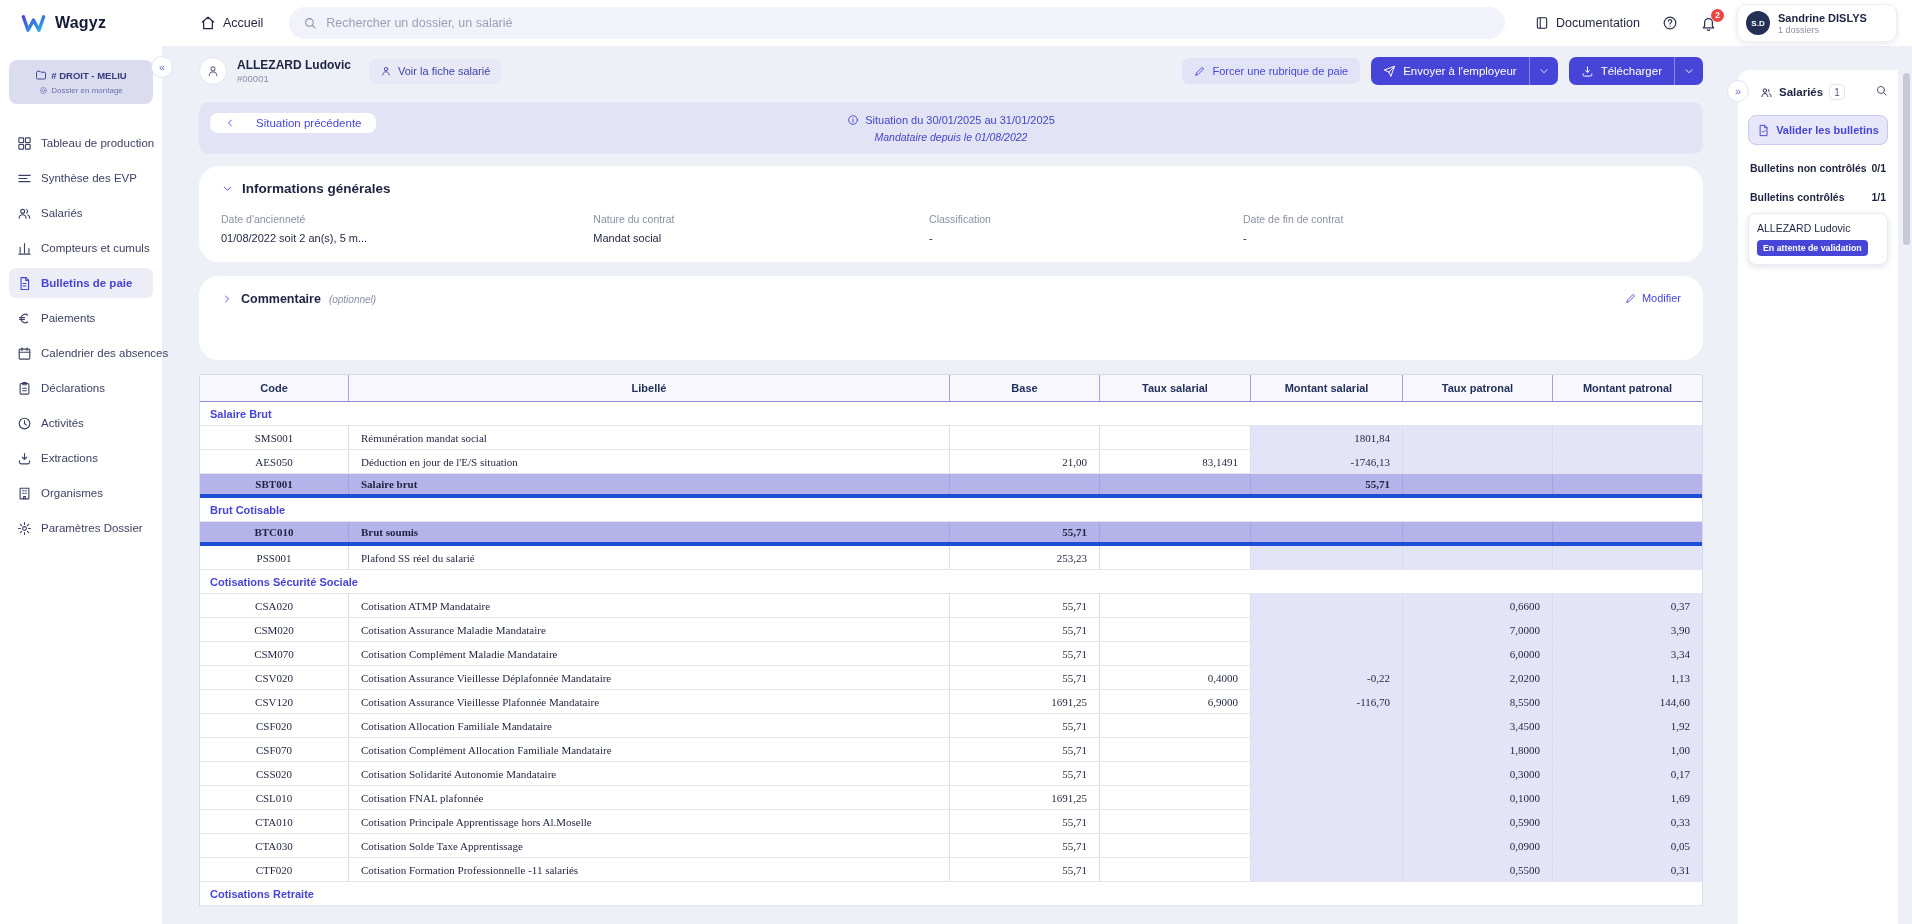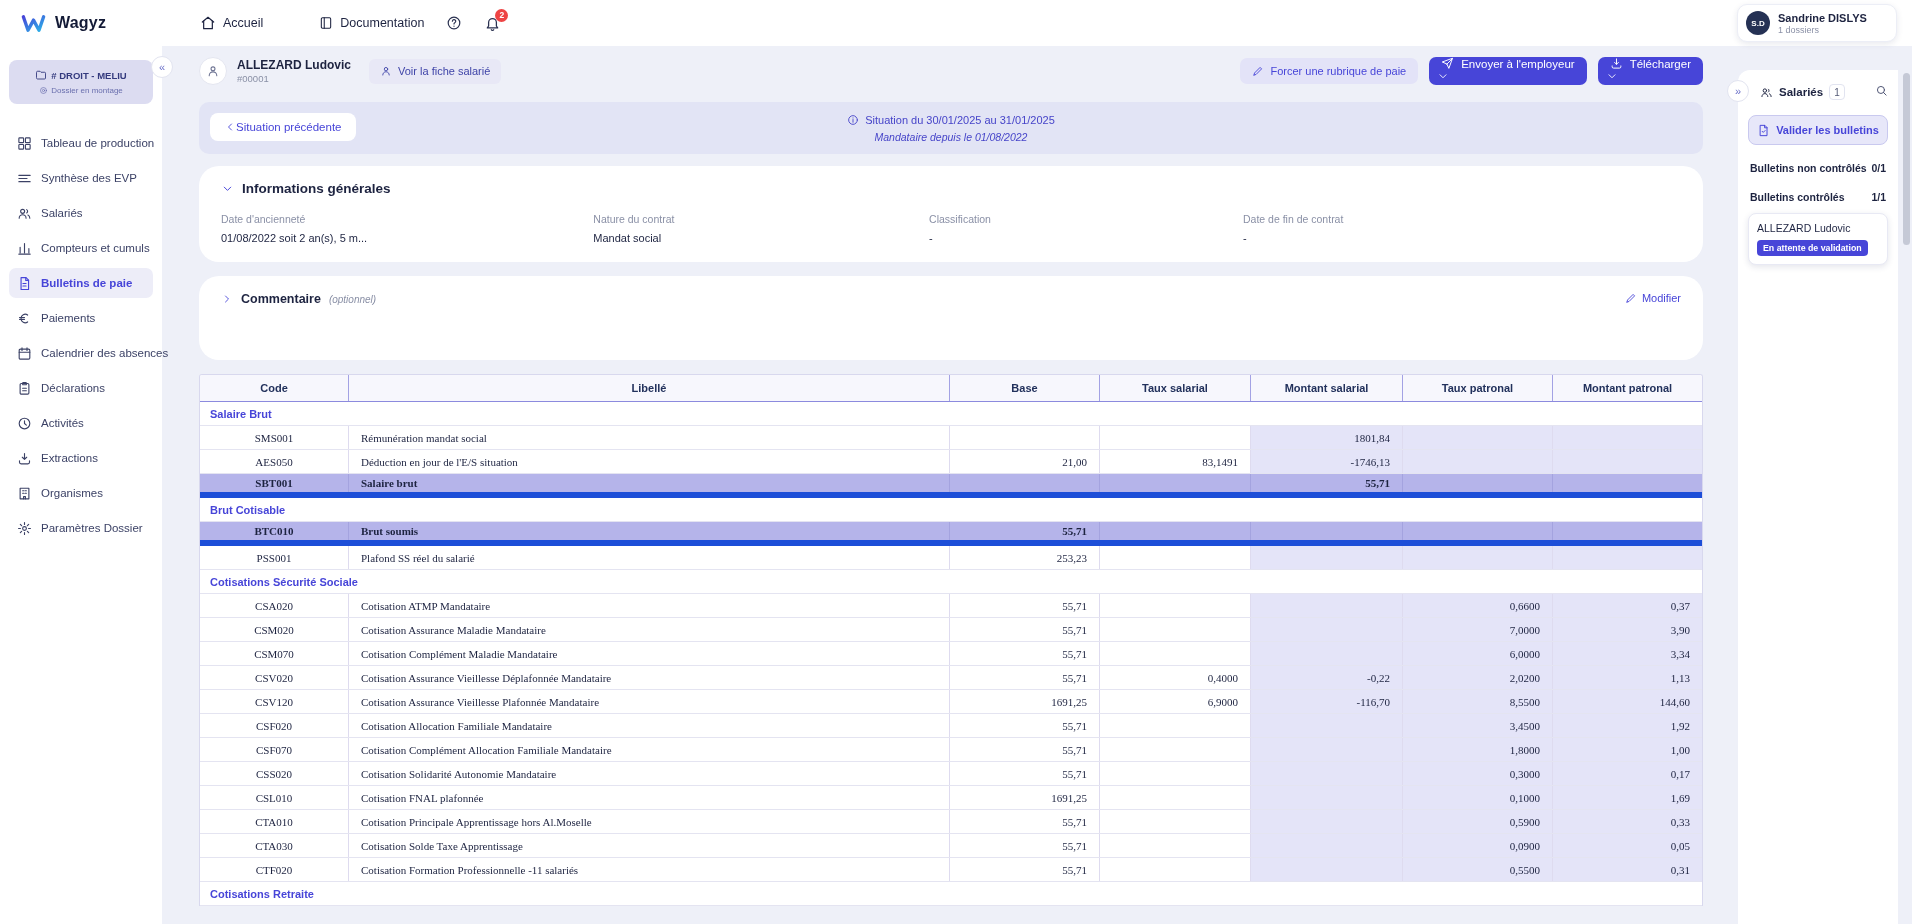--- a/index.html
+++ b/index.html
@@ -44,27 +44,27 @@
 
   
   .main { flex:1; min-width:0; padding:6px 35px 0 37px; }
   .emp-header { display:flex; align-items:center; gap:10px; height:38px; }
   .emp-avatar { width:28px; height:28px; border-radius:50%; background:#fff; border:1px solid #e4e6f0; display:flex; align-items:center; justify-content:center; color:#6a7090; flex:none; }
   .emp-name { font-size:12px; font-weight:bold; color:#1d2340; line-height:1.3; }
   .emp-id { font-size:9.5px; color:#8a90a6; }
   .view-profile-btn { margin-left:8px; display:flex; align-items:center; gap:6px; background:#e8e8f6; color:#3f44a8; font-size:11px; height:25px; padding:0 11px; border-radius:6px; cursor:pointer; white-space:nowrap; }
   .emp-actions { margin-left:auto; display:flex; gap:11px; align-items:center; }
   .btn-light { display:flex; align-items:center; gap:6px; background:#e3e3f8; color:#4745d8; font-size:11px; height:26px; padding:0 12px; border-radius:7px; cursor:pointer; white-space:nowrap; }
-  .btn-primary { display:flex; align-items:stretch; background:#4745d8; color:#fff; font-size:11.5px; height:28px; border-radius:7px; overflow:hidden; cursor:pointer; white-space:nowrap;flex-direction:column; }
+  .btn-primary { display:flex; align-items:stretch; background:#4745d8; color:#fff; font-size:11.5px; height:28px; border-radius:7px; overflow:hidden; cursor:pointer; white-space:nowrap; }
   .btn-main { display:flex; align-items:center; gap:7px; padding:0 12px; }
   .btn-split { width:1px; background:rgba(255,255,255,.35); }
   .btn-caret { display:flex; align-items:center; padding:0 8px; }
 
   .situation-banner { margin-top:12px; position:relative; background:#e2e4f5; border-radius:10px; height:52px; display:flex; align-items:center; justify-content:center; }
-  .prev-btn { position:absolute; left:11px; top:11px; background:#fff; color:#4745d8; font-size:11.5px; height:28px; padding:0 14px; border-radius:8px; display:flex; align-items:center; gap:0; cursor:pointer; }
+  .prev-btn { position:absolute; left:11px; top:11px; background:#fff; color:#4745d8; font-size:11.5px; height:20px; padding:0 14px; border-radius:8px; display:flex; align-items:center; gap:20px; cursor:pointer; }
   .situation-center { text-align:center; color:#4644c9; }
   .situation-period { font-size:11px; display:flex; gap:6px; align-items:center; justify-content:center; }
   .situation-note { font-size:10.5px; font-style:italic; margin-top:5px; }
 
   .card { background:#fff; border-radius:20px; }
   .info-card { margin-top:12px; padding:15px 22px 18px; }
   .card-title-row { display:flex; align-items:center; gap:8px; }
   .card-title { font-size:13.5px; font-weight:bold; color:#1d2340; }
   .chev { color:#4745d8; }
   .info-grid { display:grid; grid-template-columns:25.5% 23% 21.5% 21.5% 8.5%; margin-top:17px; }
@@ -84,21 +84,21 @@
   .th { display:flex; align-items:center; justify-content:center; font-size:11px; font-weight:bold; color:#22315c; border-right:1px solid #a3a2e4; }
   .th:last-child { border-right:none; }
   .section-row { height:24px; display:flex; align-items:center; padding-left:10px; font-size:11px; font-weight:bold; color:#4745d8; border-bottom:1px solid #e4e4f1; background:#fff; }
   .tr { height:24px; border-bottom:1px solid #e4e4f1; font-size:11px; color:#1d2340; background:#fff; cursor:pointer;font-family:Liberation Serif, serif; }
   .td { display:flex; align-items:center; border-right:1px solid #dedbef; overflow:hidden; white-space:nowrap; }
   .td:last-child { border-right:none; }
   .td.code { justify-content:center; }
   .td.label { padding-left:12px; }
   .td.num { justify-content:flex-end; padding-right:12px; }
   .td.tint { background:#e4e4f8; }
-  .tr.hl { background:#b5b4ea; font-weight:bold; border-bottom:6px solid #1d4ed8; }
+  .tr.hl { background:#b5b4ea; font-weight:bold; border-bottom:4px solid #1d4ed8; }
   .tr.hl .td { border-right-color:#a4a3df; background:transparent; }
 
   
   .right-col { width:174px; flex:none; position:relative; }
   .right-panel { position:absolute; top:24px; left:0; width:160px; bottom:0; background:#fff; border-radius:12px 0 0 0; padding:13px 10px; }
   .expand-btn { position:absolute; top:10px; left:-11px; width:22px; height:22px; border-radius:50%; background:#fff; border:1px solid #e2e4f0; color:#6b70c9; font-size:11px; display:flex; align-items:center; justify-content:center; cursor:pointer; }
   .panel-head { display:flex; align-items:center; gap:6px; padding-left:12px; }
   .panel-title { font-size:11.5px; font-weight:bold; color:#1d2340; display:flex; align-items:center; gap:6px; }
   .panel-count { font-size:10px; color:#555b77; border:1px solid #e2e4f0; border-radius:4px; min-width:16px; height:16px; display:flex; align-items:center; justify-content:center; padding:0 2px; }
   .panel-search { margin-left:auto; color:#4a5070; cursor:pointer; }
@@ -130,20 +130,29 @@
     <span class="brand-text">Wagyz</span>
   </div>
   <div class="home">
     <span class="icon i16">
         <svg viewBox="0 0 24 24" fill="none" stroke="currentColor" stroke-width="1.8" stroke-linecap="round" stroke-linejoin="round">
           <path d="M3.5 10.5L12 3.5l8.5 7"></path>
           <path d="M5.5 9v11.5h13V9"></path>
         </svg>
       </span>
     <span>Accueil</span>
+  </div>
+  <div class="search">
+    <span class="icon i14">
+        <svg viewBox="0 0 24 24" fill="none" stroke="currentColor" stroke-width="1.8" stroke-linecap="round" stroke-linejoin="round">
+          <circle cx="11" cy="11" r="6.5"></circle>
+          <path d="M15.8 15.8L20.5 20.5"></path>
+        </svg>
+      </span>
+    <input type="text" placeholder="Rechercher un dossier, un salarié" style="">
   </div>
   <div class="top-right">
     <div class="doc-item">
       <span class="icon i15 i14">
           <svg viewBox="0 0 24 24" fill="none" stroke="currentColor" stroke-width="1.8" stroke-linecap="round" stroke-linejoin="round">
             <rect x="4" y="3" width="16" height="18" rx="2"></rect>
             <path d="M9 3v18"></path>
           </svg>
         </span>
       <span>Documentation</span>

